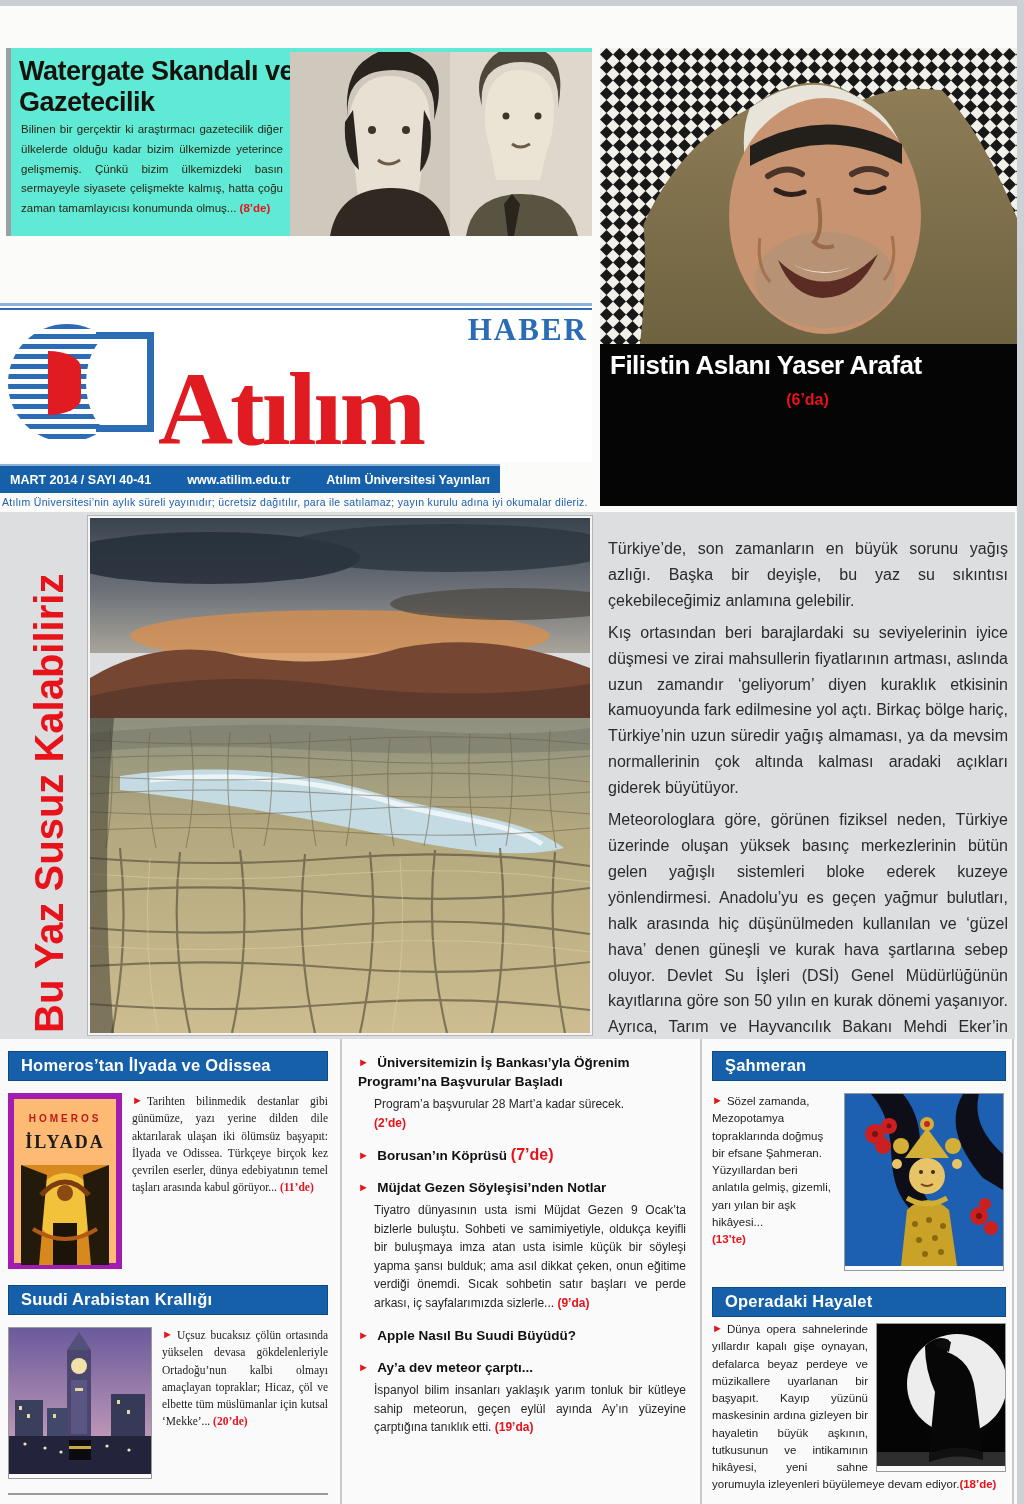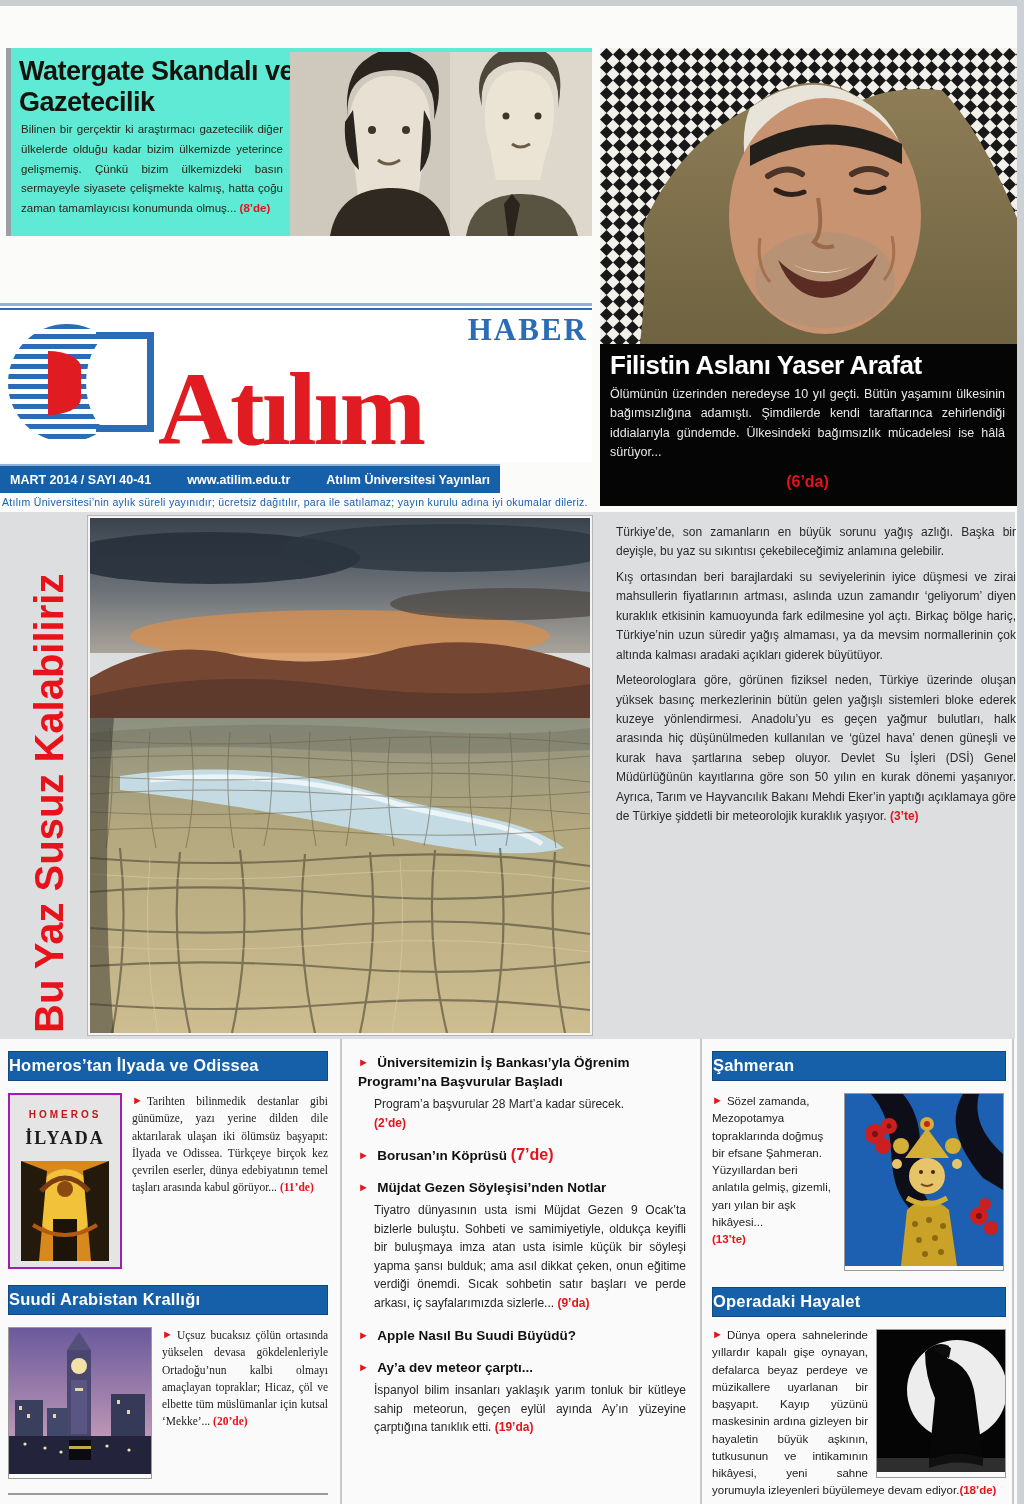--- a/index.html
+++ b/index.html
@@ -48,51 +48,51 @@
   .tagline { position:absolute; left:2px; top:490px; width:590px; font-size:10.5px; color:#1b5fae;
     letter-spacing:0.3px; white-space:nowrap; overflow:hidden; }
 
   
   .feature { position:absolute; left:0; top:506px; width:1015px; height:527px; background:#dcdee0; }
   .vert-head { position:absolute; left:18px; top:6px; height:515px; width:62px;
     writing-mode:vertical-rl; transform:rotate(180deg); font-size:40px; font-weight:bold;
     color:#e8121a; letter-spacing:0px; text-align:left; line-height:62px; }
   .feature-photo { position:absolute; left:88px; top:4px; width:504px; height:519px;
     border:2px solid #f4f4f4; outline:1px solid #b5b5b5; }
-  .feature-article { position:absolute; left:608px; top:11px; width:400px;
-    font-size:12px; line-height:1.62; color:#2a2a2a; text-align:justify;margin-left:8px; }
+  .feature-article { position:absolute; left:608px; top:24px; width:400px;
+    font-size:16px; line-height:1.62; color:#2a2a2a; text-align:justify; }
   .feature-article p { margin-bottom:6px; }
 
   
   .bottom { position:absolute; left:0; top:1033px; width:1024px; height:471px; background:#fafafa; }
   .col1 { position:absolute; left:8px; top:0; width:320px; height:471px; }
   .col2 { position:absolute; left:340px; top:0; width:362px; height:471px;
     border-left:2px solid #c9c9c9; border-right:2px solid #c9c9c9; padding:14px 14px 0 16px; }
   .col3 { position:absolute; left:712px; top:0; width:302px; height:471px; border-right:2px solid #c9c9c9; padding-right:6px;}
   .bar-header { height:30px; background:#1560a8; border:1px solid #0d4a86; color:#fff;
-    font-size:16.5px; font-weight:bold; padding:4px 0 0 0; letter-spacing:0.2px; }
+    font-size:16.5px; font-weight:bold; padding:4px 0 0 12px; letter-spacing:0.2px; }
   .sec-row { display:flex; gap:10px; padding-top:12px; }
   .small-body { font-size:11.5px; line-height:1.5; color:#222; text-align:justify;font-family:Liberation Serif, serif; }
   .pageref { color:#e8121a; font-weight:bold; }
   .bullet { color:#e8121a; font-size:11px; margin-right:4px; position:relative; top:-1px; }
   .hr-strong { border-top:2px solid #9a9a9a; }
 
-  .cover { width:114px; height:176px; background:#e5e5e5; border:2px solid #a21caf; text-align:center; flex:none; }
+  .cover { width:114px; height:176px; background:#fdba74; border:6px solid #a21caf; text-align:center; flex:none; }
   .cover .author { margin-top:14px; color:#c01818; font-size:10px; letter-spacing:3px; font-weight:bold; }
   .cover .ctitle { margin-top:8px; font-family:"Liberation Serif",serif; font-size:18px; font-weight:bold;
     letter-spacing:2px; color:#1c1c1c; }
   .cover .art { width:88px; height:100px; margin:12px auto 0; }
 
   .brief { margin-bottom:13px; }
   .brief h3 { font-size:13.5px; font-weight:bold; color:#101010; line-height:1.35; display:inline; }
   .brief .b-body { font-size:12px; line-height:1.55; color:#262626; margin:4px 0 0 16px; text-align:justify; }
 
   .col3 .sec-row .txt { font-size:11.5px; line-height:1.5; color:#222; }
   .img-frame { border:1px solid #9a9a9a; flex:none; }
-  .opera-wrap { padding-top:10px; font-size:11.5px; line-height:1.5; color:#222; text-align:justify; }
+  .opera-wrap { padding-top:4px; font-size:11.5px; line-height:1.5; color:#222; text-align:justify; }
   .opera-img { float:right; margin:2px 0 4px 8px; }
 </style>
 </head>
 <body>
 
 <div class="page">
 
   <div class="watergate">
     <h1>Watergate Skandalı ve Araştırmacı Gazetecilik</h1>
     <div class="wg-body"><span>Bilinen bir gerçektir ki araştırmacı gazetecilik diğer ülkelerde olduğu kadar bizim ülkemizde yeterince gelişmemiş. Çünkü bizim ülkemizdeki basın sermayeyle siyasete çelişmekte kalmış, hatta çoğu zaman tamamlayıcısı konumunda olmuş... </span><span class="pageref">(8’de)</span></div>
@@ -147,21 +147,20 @@
         <path d="M256,142 q14,6 28,-2" stroke="#2e211c" stroke-width="5" fill="none" stroke-linecap="round"></path>
         <path d="M218,150 q6,34 -4,44 q8,8 20,4" stroke="#9a6a4a" stroke-width="4" fill="none"></path>
         <path d="M178,212 Q225,258 278,206 Q258,250 222,250 Q192,248 178,212 Z" fill="#5a2c24"></path>
         <path d="M186,212 Q225,240 270,208 Q248,224 225,224 Q202,224 186,212 Z" fill="#e9e0cf"></path>
         <path d="M160,190 q-4,28 10,44" stroke="#a5714f" stroke-width="3" fill="none"></path>
         <path d="M292,188 q6,28 -8,44" stroke="#a5714f" stroke-width="3" fill="none"></path>
       </svg>
     </div>
     <div class="caption">
       <h2>Filistin Aslanı Yaser Arafat</h2>
-      <div class="cap-body">Ölümünün üzerinden neredeyse 10 yıl geçti. Bütün yaşamını ülkesinin bağımsızlığına adamıştı. Şimdilerde kendi taraftarınca zehirlendiği iddialarıyla gündemde. Ülkesindeki bağımsızlık mücadelesi ise hâlâ sürüyor...</div>
       <span class="pageref">(6’da)</span>
     </div>
   </div>
 
   <div class="mast-rule-top"></div>
   <div class="masthead">
     <div class="logo">
       <div class="logo-circle"></div>
       <div class="logo-cut"></div>
       <div class="logo-bracket"></div>

